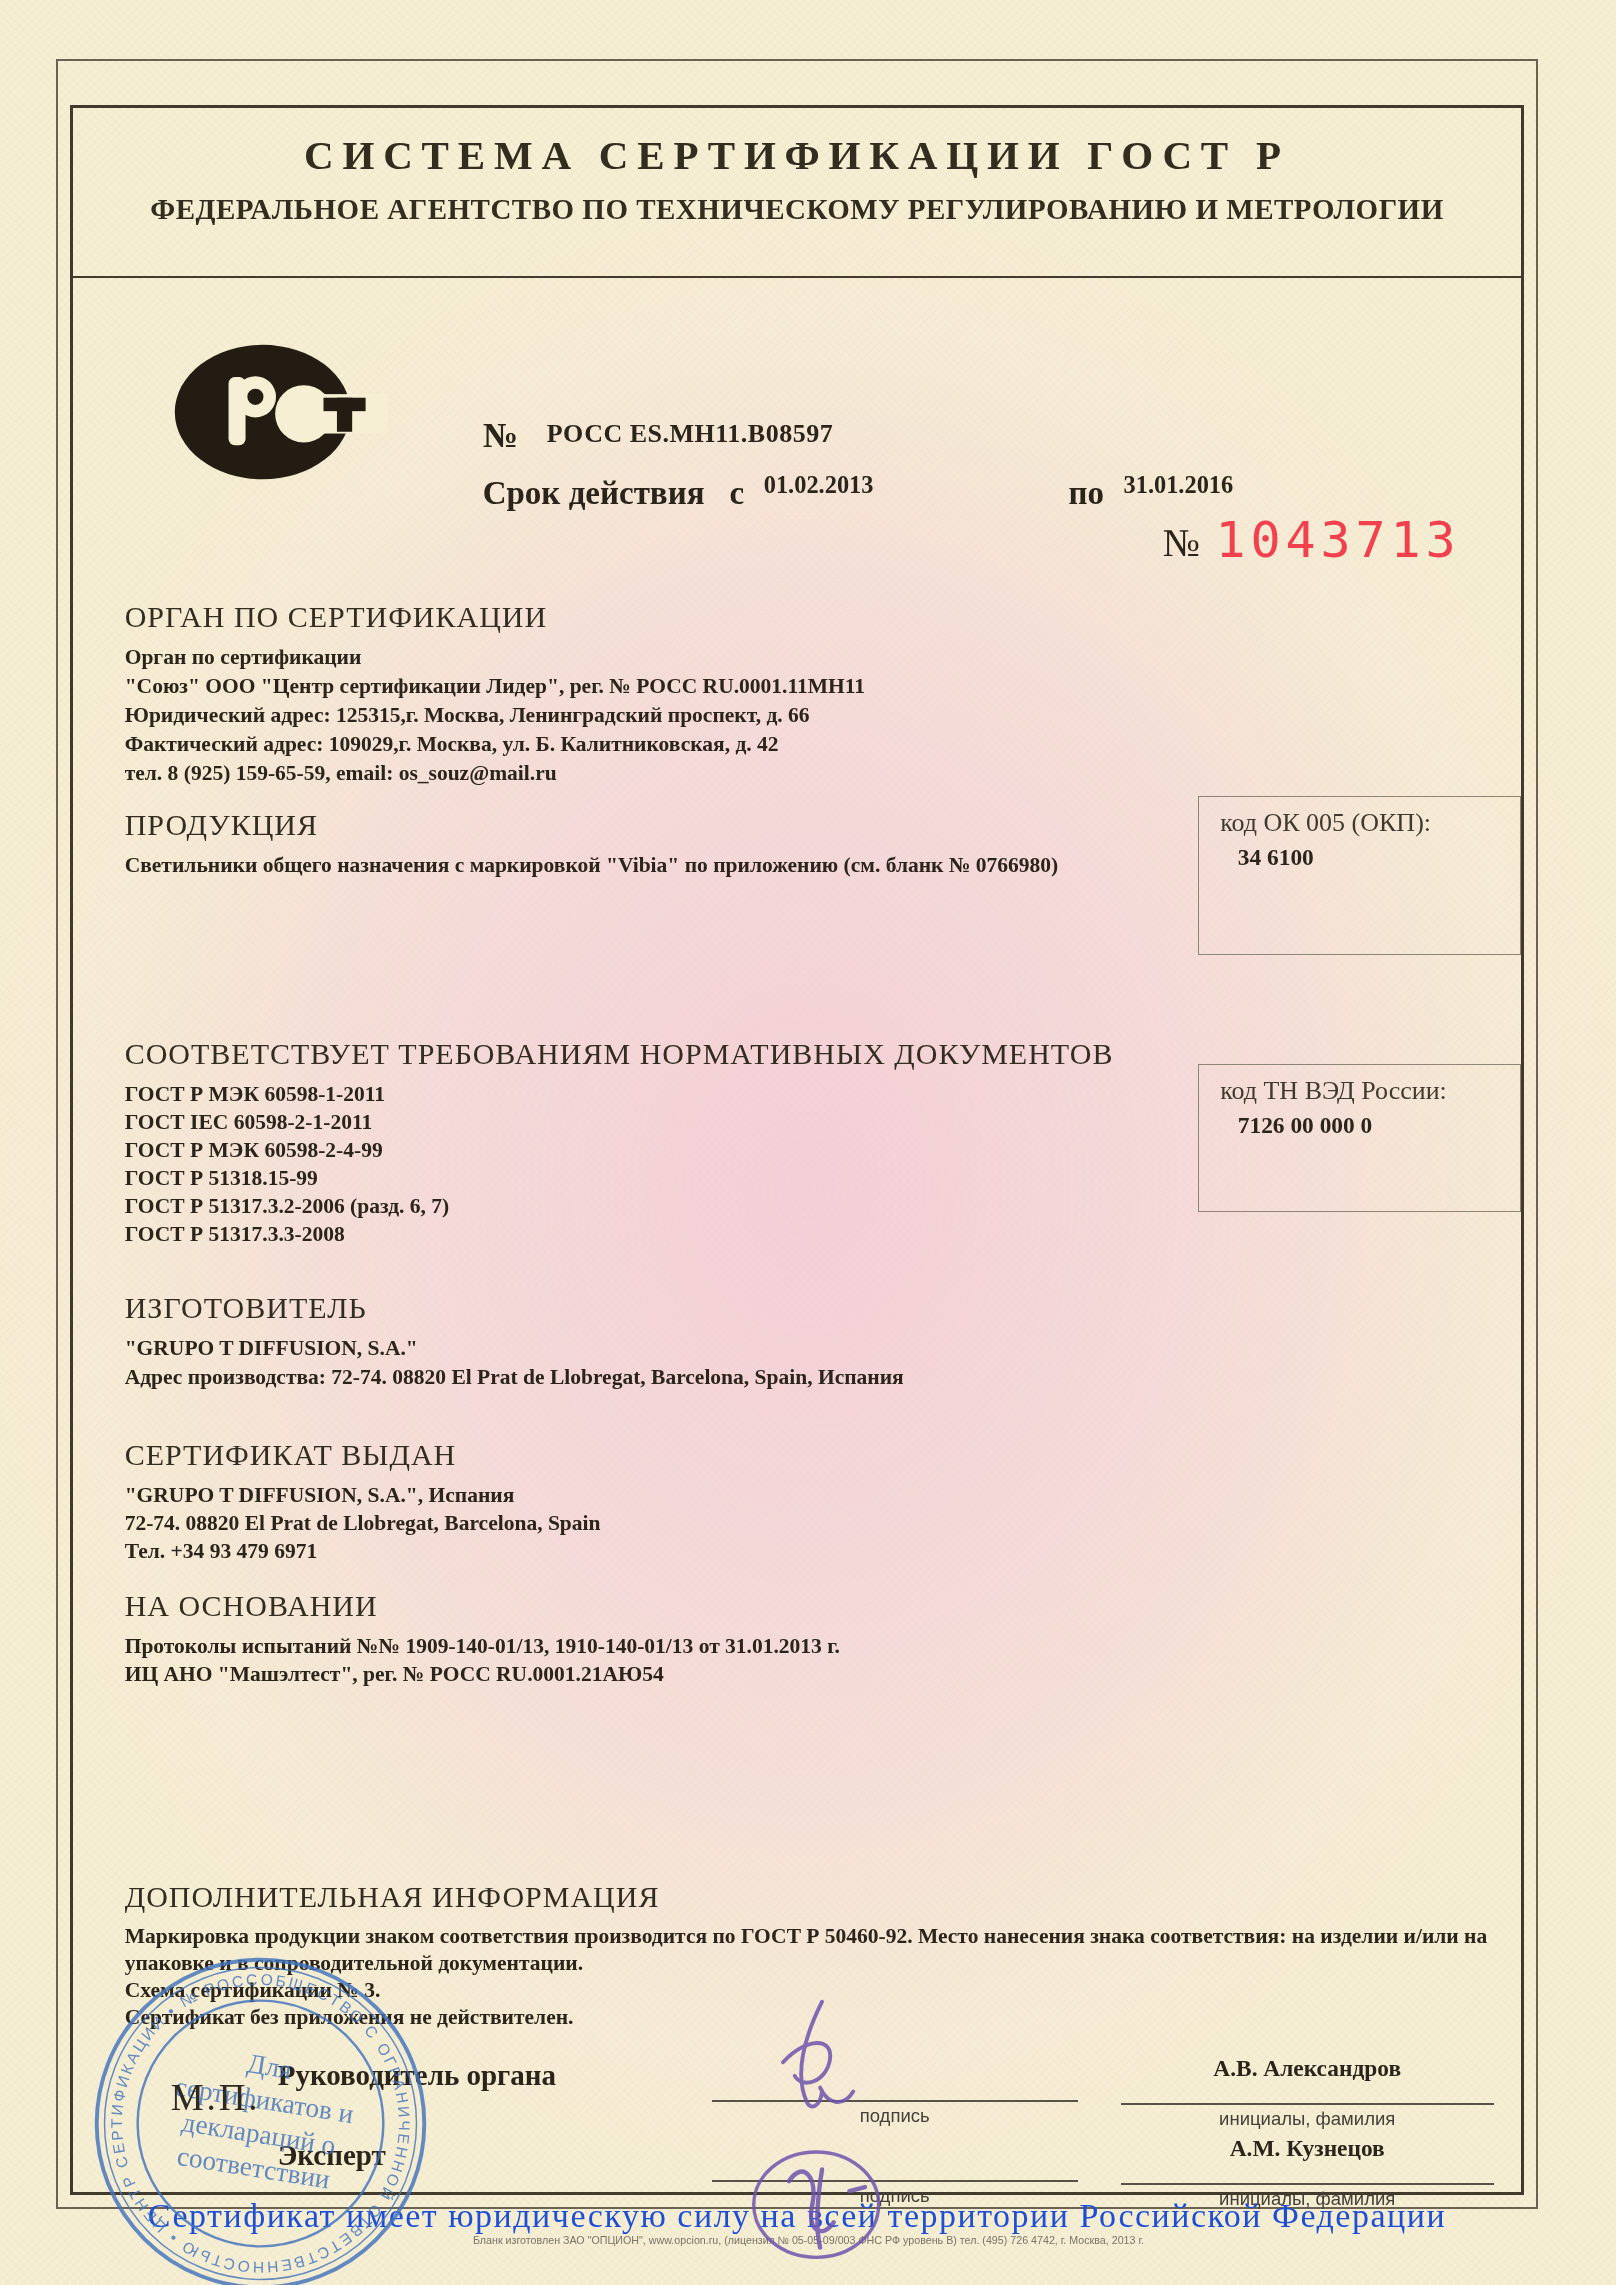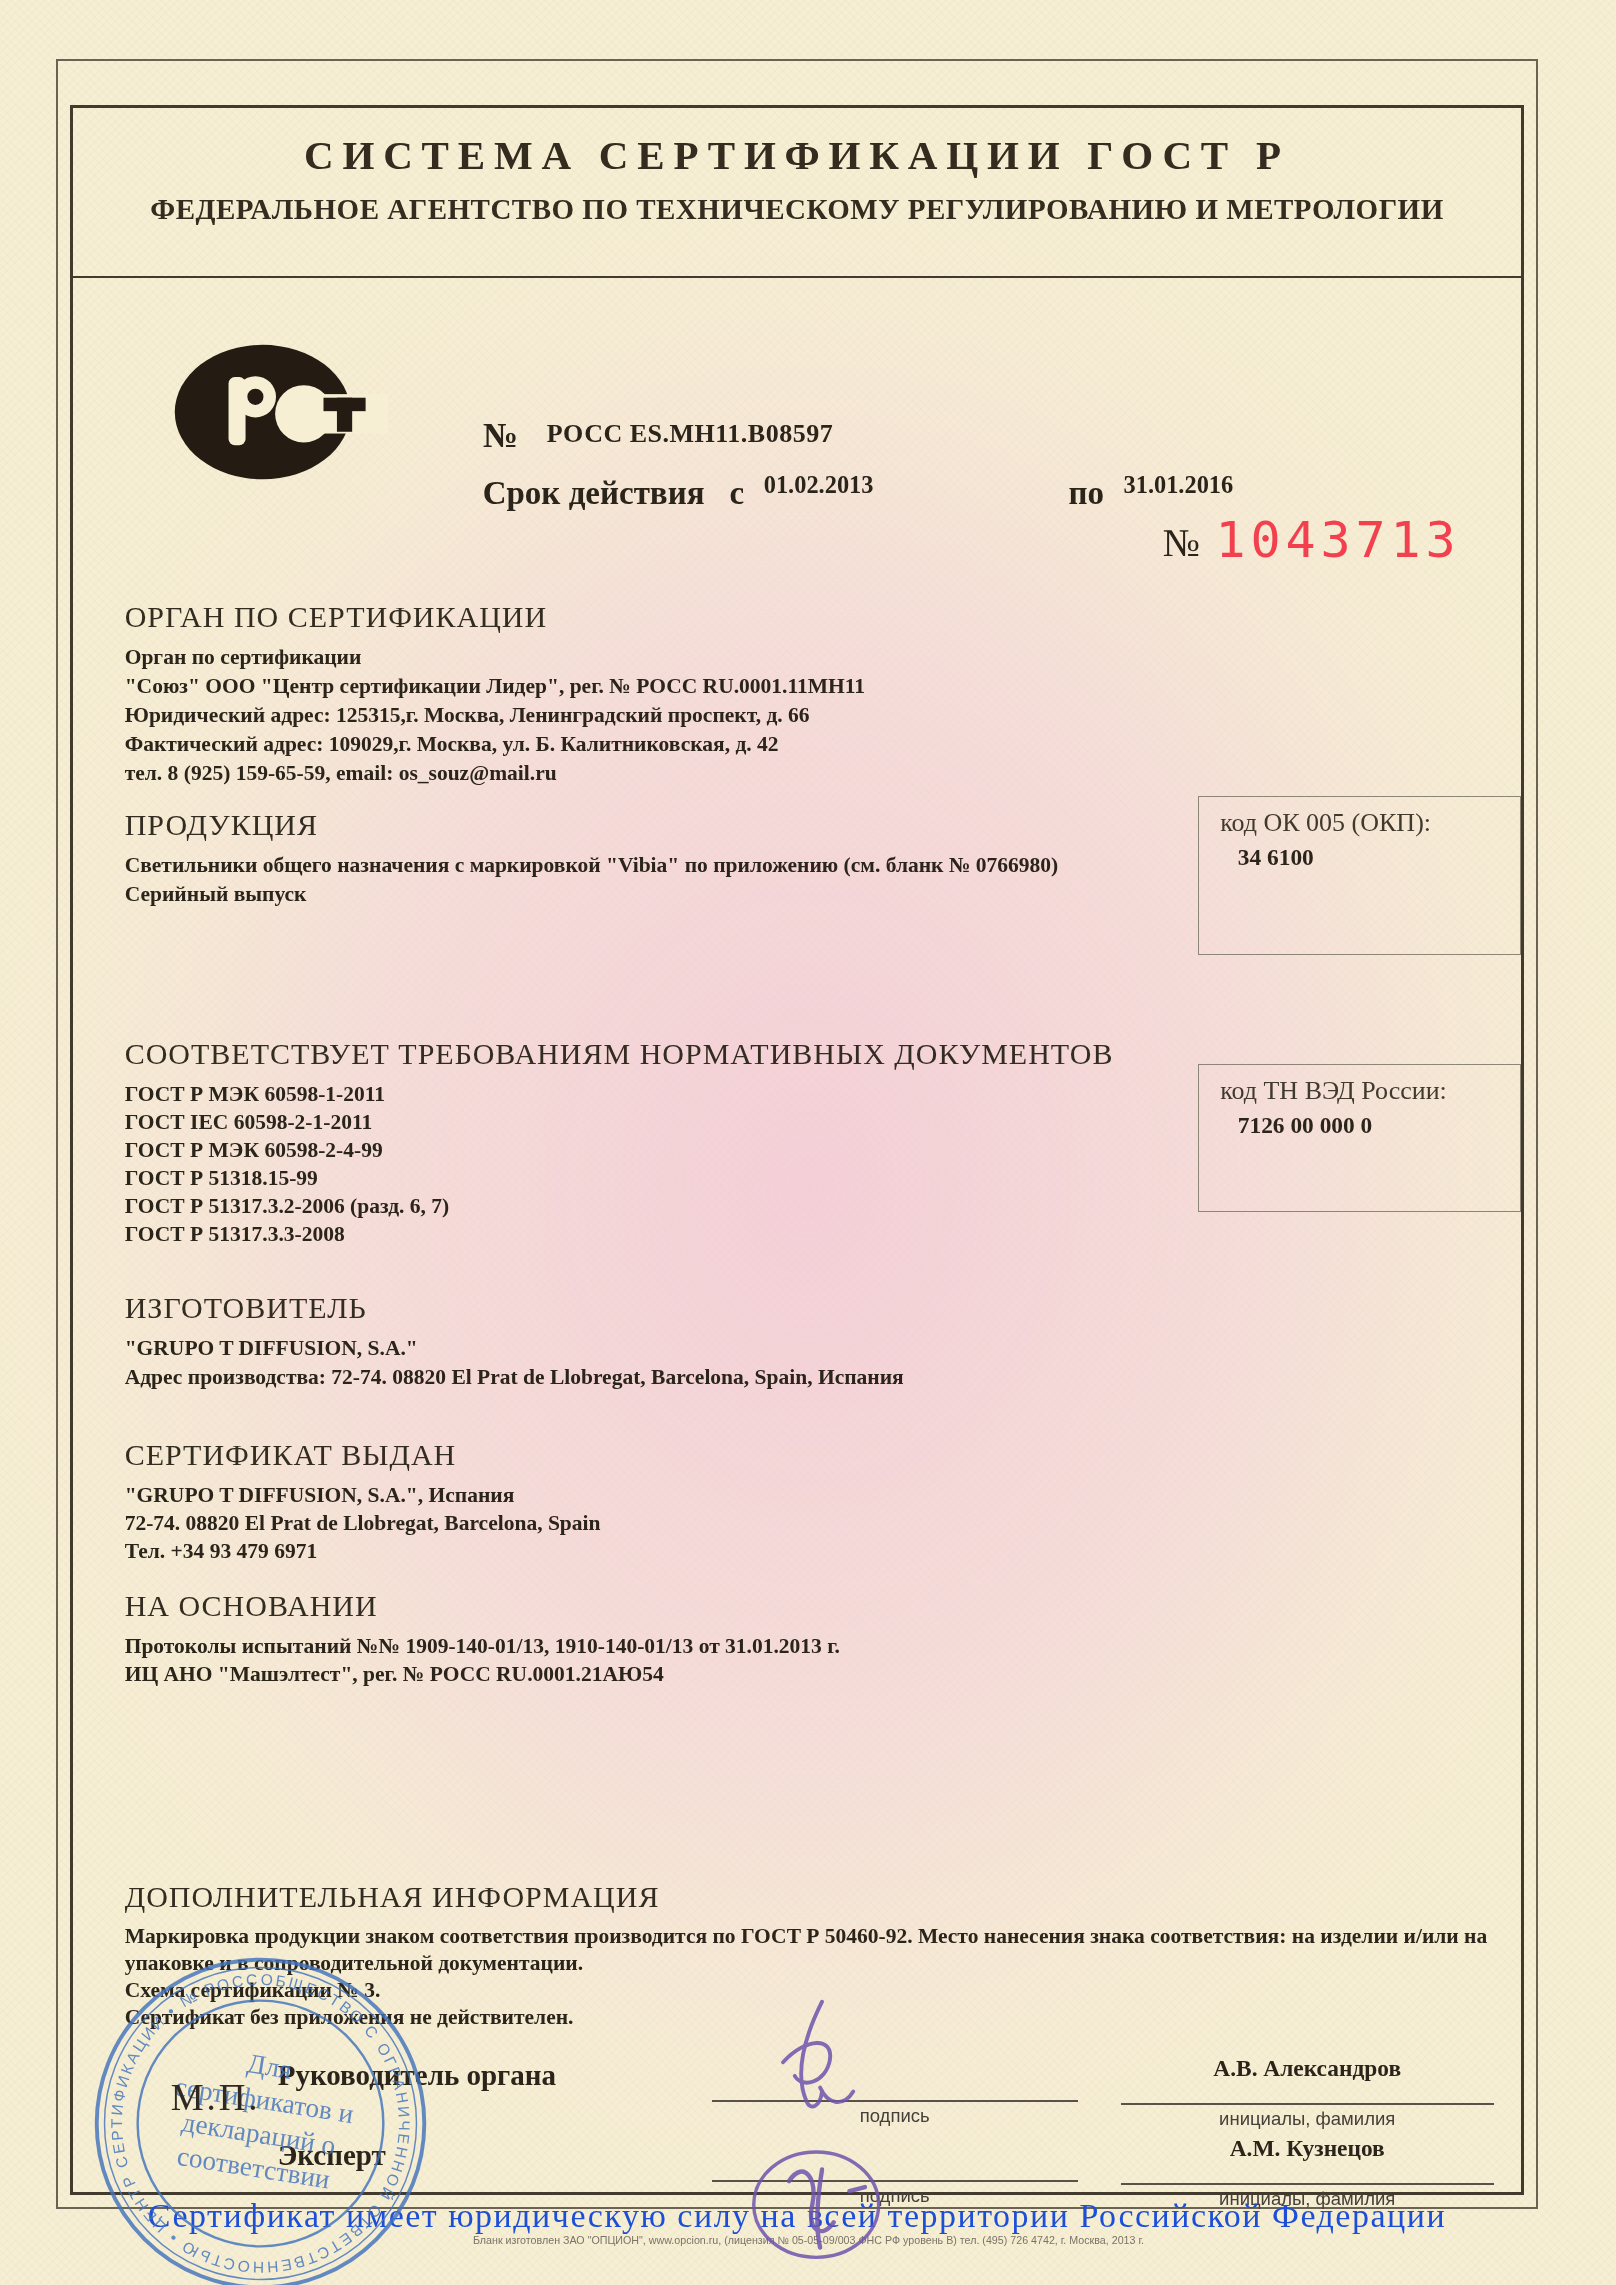--- a/index.html
+++ b/index.html
@@ -123,21 +123,20 @@
       <div class="sec-line">Орган по сертификации</div>
       <div class="sec-line">"Союз" ООО "Центр сертификации Лидер", рег. № РОСС RU.0001.11МН11</div>
       <div class="sec-line">Юридический адрес: 125315,г. Москва, Ленинградский проспект, д. 66</div>
       <div class="sec-line">Фактический адрес: 109029,г. Москва, ул. Б. Калитниковская, д. 42</div>
       <div class="sec-line">тел. 8 (925) 159-65-59, email: os_souz@mail.ru</div>
     </div>
 
     <div class="section" style="top:699px">
       <div class="sec-heading">ПРОДУКЦИЯ</div>
       <div class="sec-line">Светильники общего назначения с маркировкой "Vibia" по приложению (см. бланк № 0766980)</div>
-      <div class="sec-line">Серийный выпуск</div>
     </div>
 
     <div class="code-box" style="top:688px;height:159px">
       <div class="code-label">код ОК 005 (ОКП):</div>
       <div class="code-value">34 6100</div>
     </div>
 
     <div class="section lh29" style="top:928px">
       <div class="sec-heading">СООТВЕТСТВУЕТ ТРЕБОВАНИЯМ НОРМАТИВНЫХ ДОКУМЕНТОВ</div>
       <div class="sec-line">ГОСТ Р МЭК 60598-1-2011</div>

